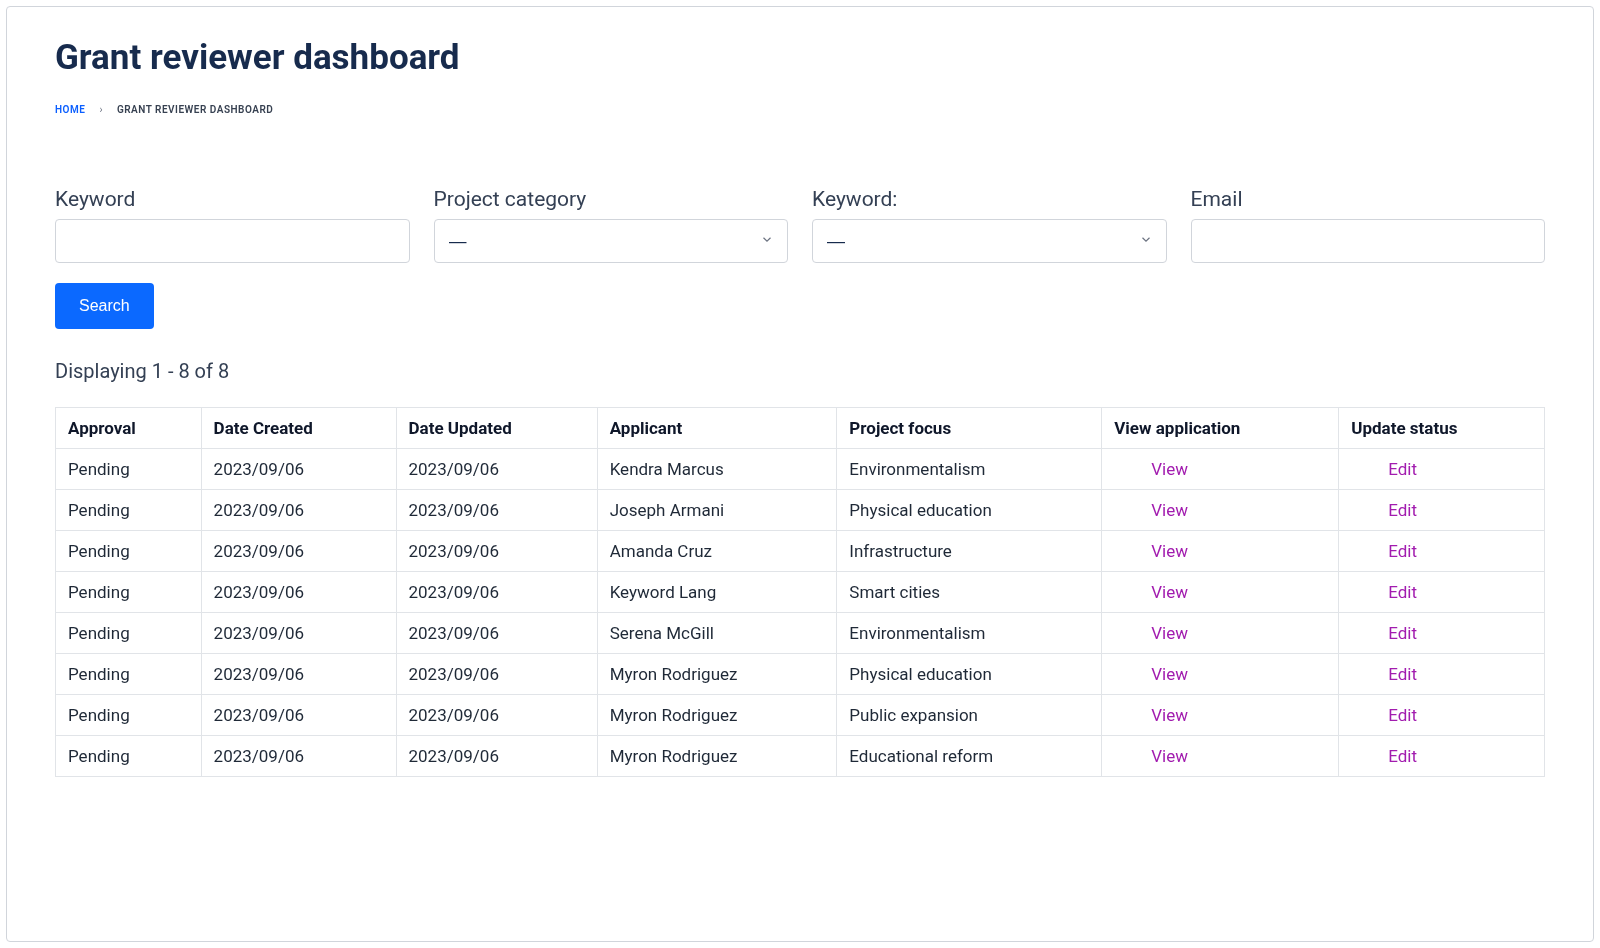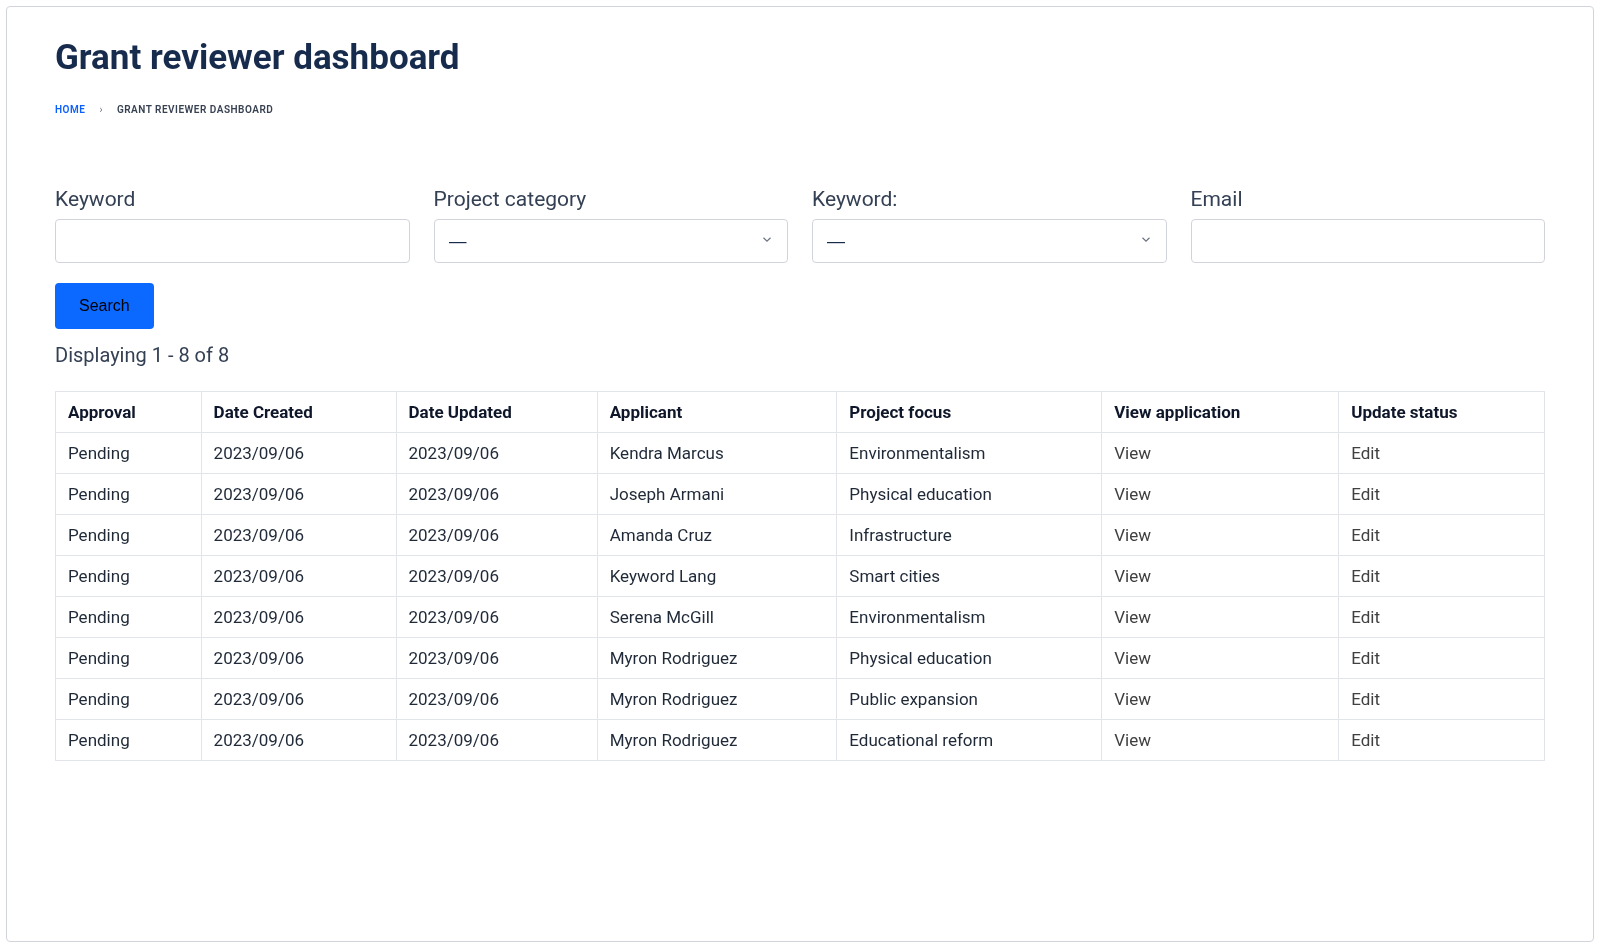--- a/index.html
+++ b/index.html
@@ -95,27 +95,27 @@
       pointer-events: none;
       color: #6B7280;
     }
     .btn-primary {
       display: inline-flex;
       align-items: center;
       justify-content: center;
       height: 46px;
       padding: 0 24px;
       background: #0B69FF;
-      color: #000000;
+      color: #ffffff;
       font-size: 16px;
       font-weight: 500;
       border: none;
       border-radius: 4px;
       cursor: pointer;
-      margin-bottom: 14px;
+      margin-bottom: 30px;
     }
     .result-count {
       font-size: 20px;
       color: #344054;
       margin-bottom: 24px;
     }
     table.data-table {
       width: 100%;
       border-collapse: collapse;
       border: 1px solid #E1E4E8;
@@ -129,23 +129,24 @@
     }
     table.data-table th {
       font-weight: 700;
       color: #0f172a;
       background: #fff;
     }
     table.data-table td {
       color: #1F2937;
     }
     .link {
-      color: #404040;
+      color: #a21caf;
       text-decoration: none;
       cursor: pointer;
+      margin-left: 37px;
     }
   </style>
 </head>
 <body>
 
 <div class="page">
   <h1 class="page-title">Grant reviewer dashboard</h1>
 
   <nav class="breadcrumb">
     <a href="#">Home</a>

